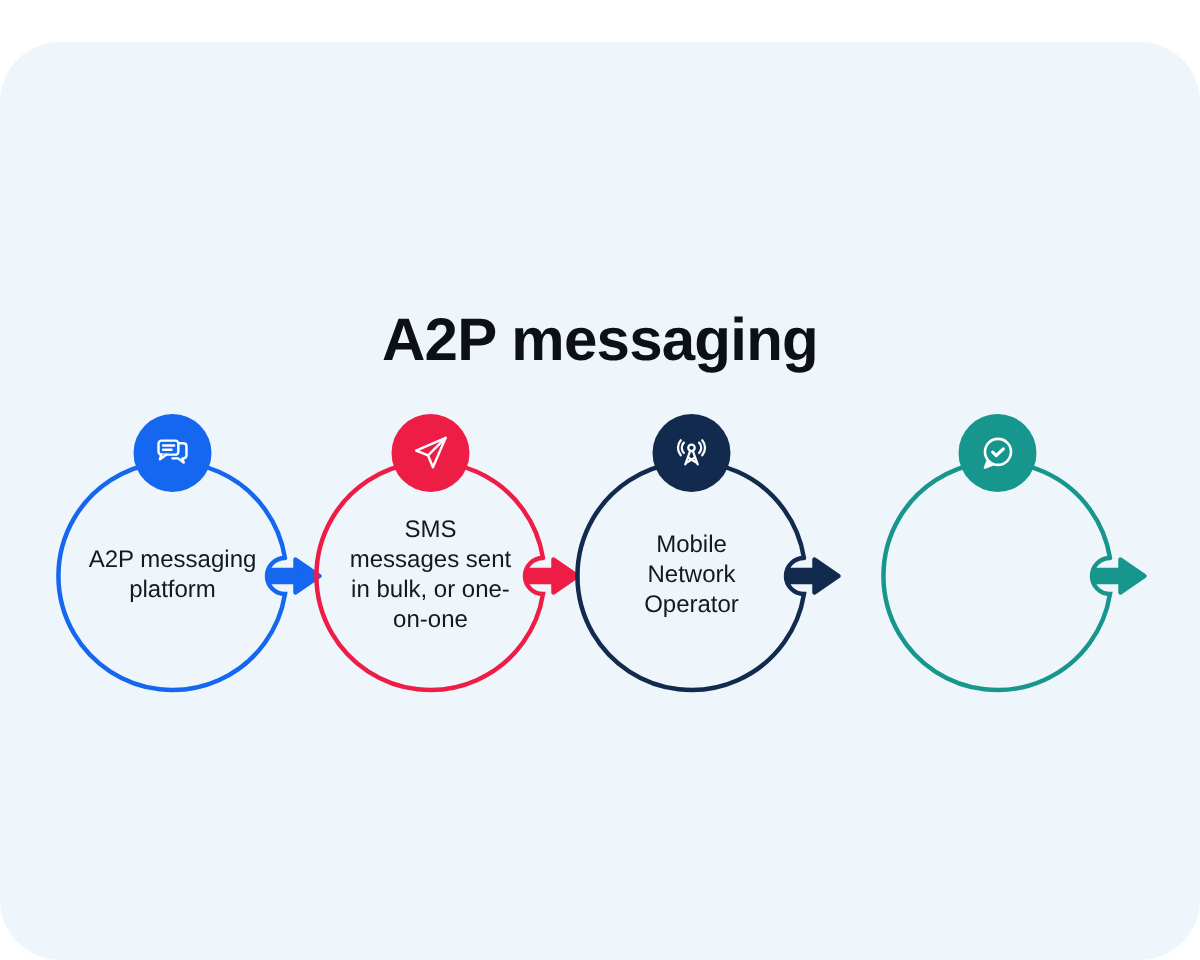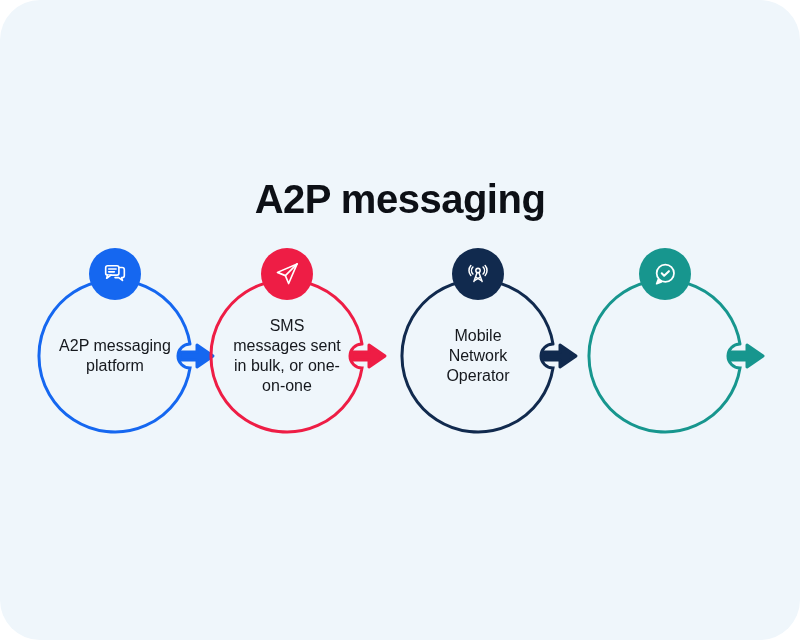--- a/index.html
+++ b/index.html
@@ -7,39 +7,40 @@
     width: 800px; height: 640px;
     background: #ffffff;
     font-family: "Liberation Sans", sans-serif;
     position: relative;
     overflow: hidden;
   }
   .canvas {
     position: absolute; inset: 0;
     background: #EFF6FB;
     border-radius: 40px;
+    margin-top: 28px;
   }
   .title {
     position: absolute;
     left: 0; right: 0; top: 150px;
     text-align: center;
     font-size: 40px;
     font-weight: 700;
     letter-spacing: -0.5px;
     color: #0D1016;
   }
   .step {
     position: absolute;
     top: 274px;
     width: 220px; height: 164px;
     color: var(--c);
   }
   .step-1 { left: 37px; }
   .step-2 { left: 209px; }
-  .step-3 { left: 400px; }
+  .step-3 { left: 383px; }
   .step-4 { left: 587px; }
   .ring-svg {
     position: absolute; left: 0; top: 0;
     overflow: visible;
     display: block;
   }
   .badge {
     position: absolute;
     left: 52px; top: -26px;
     width: 52px; height: 52px;

